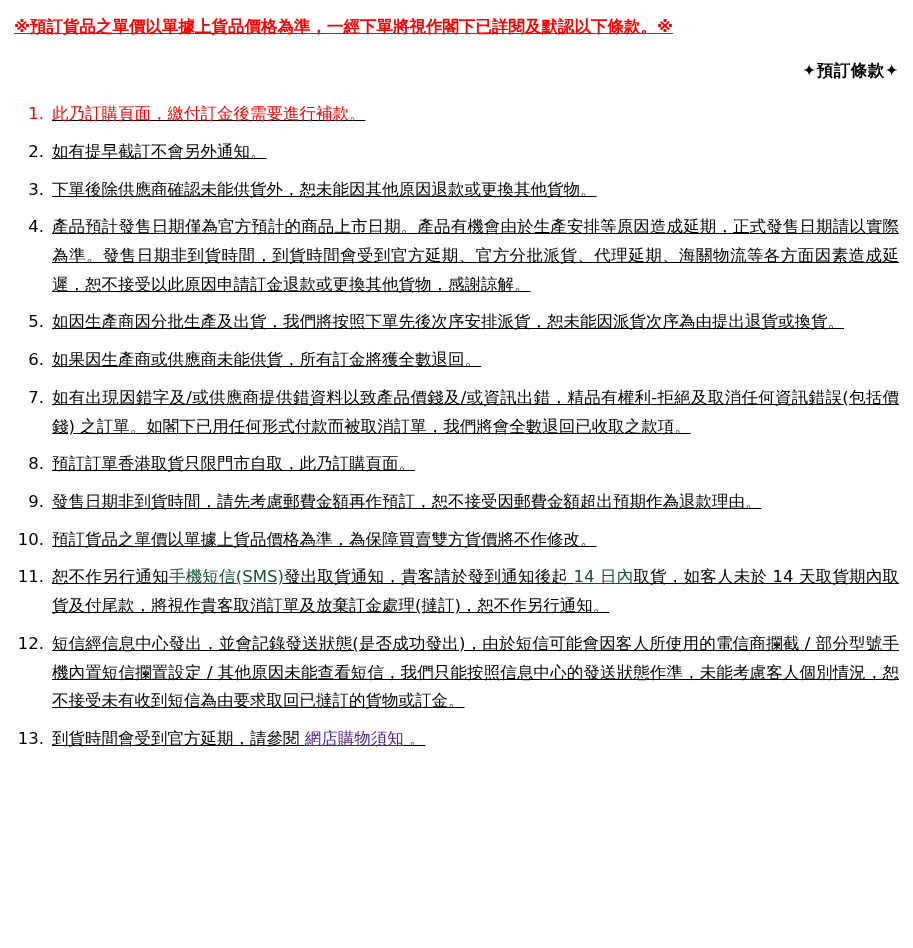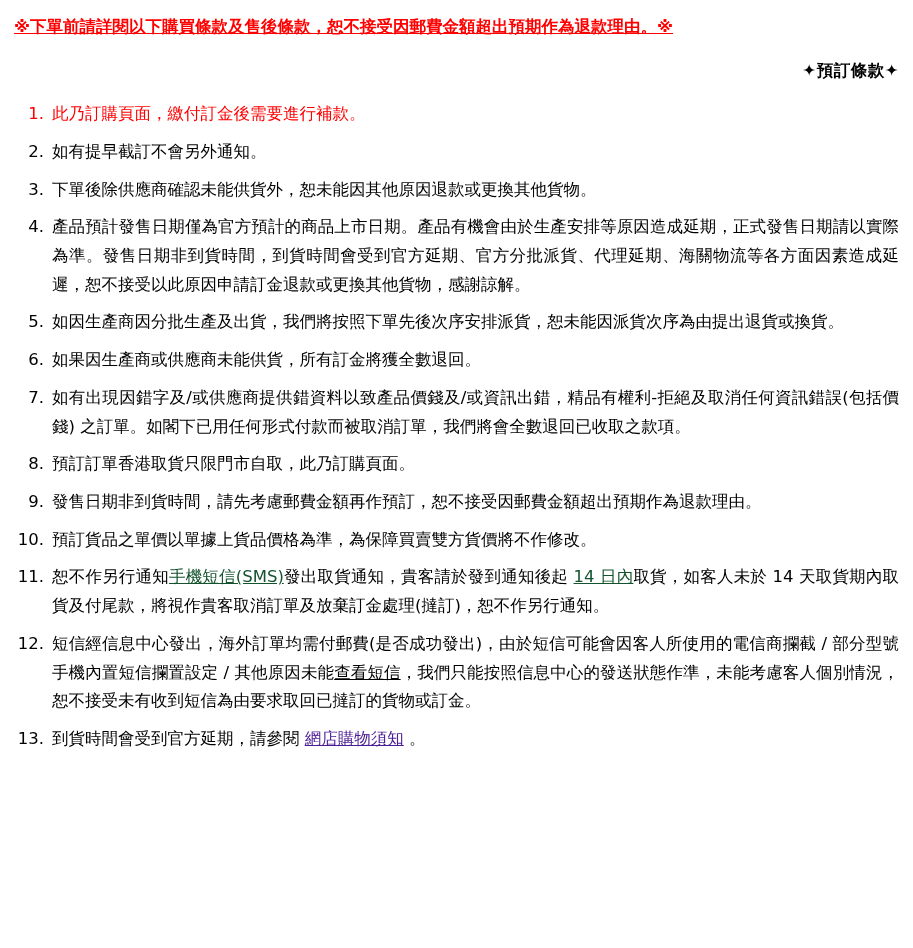--- a/index.html
+++ b/index.html
@@ -33,20 +33,21 @@
     font-weight: bold;
     margin: 22px 0 0 6px;
     letter-spacing: 0.5px;
     text-align: right;
   }
   ol.terms {
     list-style: none;
     margin: 18px 0 0 0;
     padding: 0;
     counter-reset: item;
+    text-decoration: underline;
   }
   ol.terms > li {
     counter-increment: item;
     position: relative;
     padding-left: 38px;
     margin-bottom: 9px;
     font-size: 16.5px;
     line-height: 1.74;
     text-align: justify;
     text-justify: inter-character;
@@ -76,21 +77,21 @@
   .link {
     color: #4c1d95;
     text-decoration: underline;
   }
 </style>
 </head>
 <body>
 
 <div class="page">
 
-  <div class="warning">※下單前請詳閱以下購買條款及售後條款，恕不接受因郵費金額超出預期作為退款理由。※</div>
+  <div class="warning">※預訂貨品之單價以單據上貨品價格為準，一經下單將視作閣下已詳閱及默認以下條款。※</div>
 
   <div class="heading">✦預訂條款✦</div>
 
   <ol class="terms">
 
     <li class="red">
       <span>此乃訂購頁面，繳付訂金後需要進行補款。</span>
     </li>
 
     <li>
@@ -127,21 +128,21 @@
 
     <li>
       <span>預訂貨品之單價以單據上貨品價格為準，為保障買賣雙方貨價將不作修改。</span>
     </li>
 
     <li>
       <span>恕不作另行通知</span><span class="u-red">手機短信(SMS)</span><span>發出取貨通知，貴客請於發到通知後起 </span><span class="u-red">14 日內</span><span>取貨，如客人未於 14 天取貨期內取貨及付尾款，將視作貴客取消訂單及放棄訂金處理(撻訂)，恕不作另行通知。</span>
     </li>
 
     <li>
-      <span>短信經信息中心發出，海外訂單均需付郵費(是否成功發出)，由於短信可能會因客人所使用的電信商攔截 / 部分型號手機內置短信攔置設定 / 其他原因未能</span><span class="u-black">查看短信</span><span>，我們只能按照信息中心的發送狀態作準，未能考慮客人個別情況，恕不接受未有收到短信為由要求取回已撻訂的貨物或訂金。</span>
+      <span>短信經信息中心發出，並會記錄發送狀態(是否成功發出)，由於短信可能會因客人所使用的電信商攔截 / 部分型號手機內置短信攔置設定 / 其他原因未能</span><span class="u-black">查看短信</span><span>，我們只能按照信息中心的發送狀態作準，未能考慮客人個別情況，恕不接受未有收到短信為由要求取回已撻訂的貨物或訂金。</span>
     </li>
 
     <li>
       <span>到貨時間會受到官方延期，請參閱 </span><a class="link" href="#">網店購物須知</a><span> 。</span>
     </li>
 
   </ol>
 </div>
 
 </body></html>

